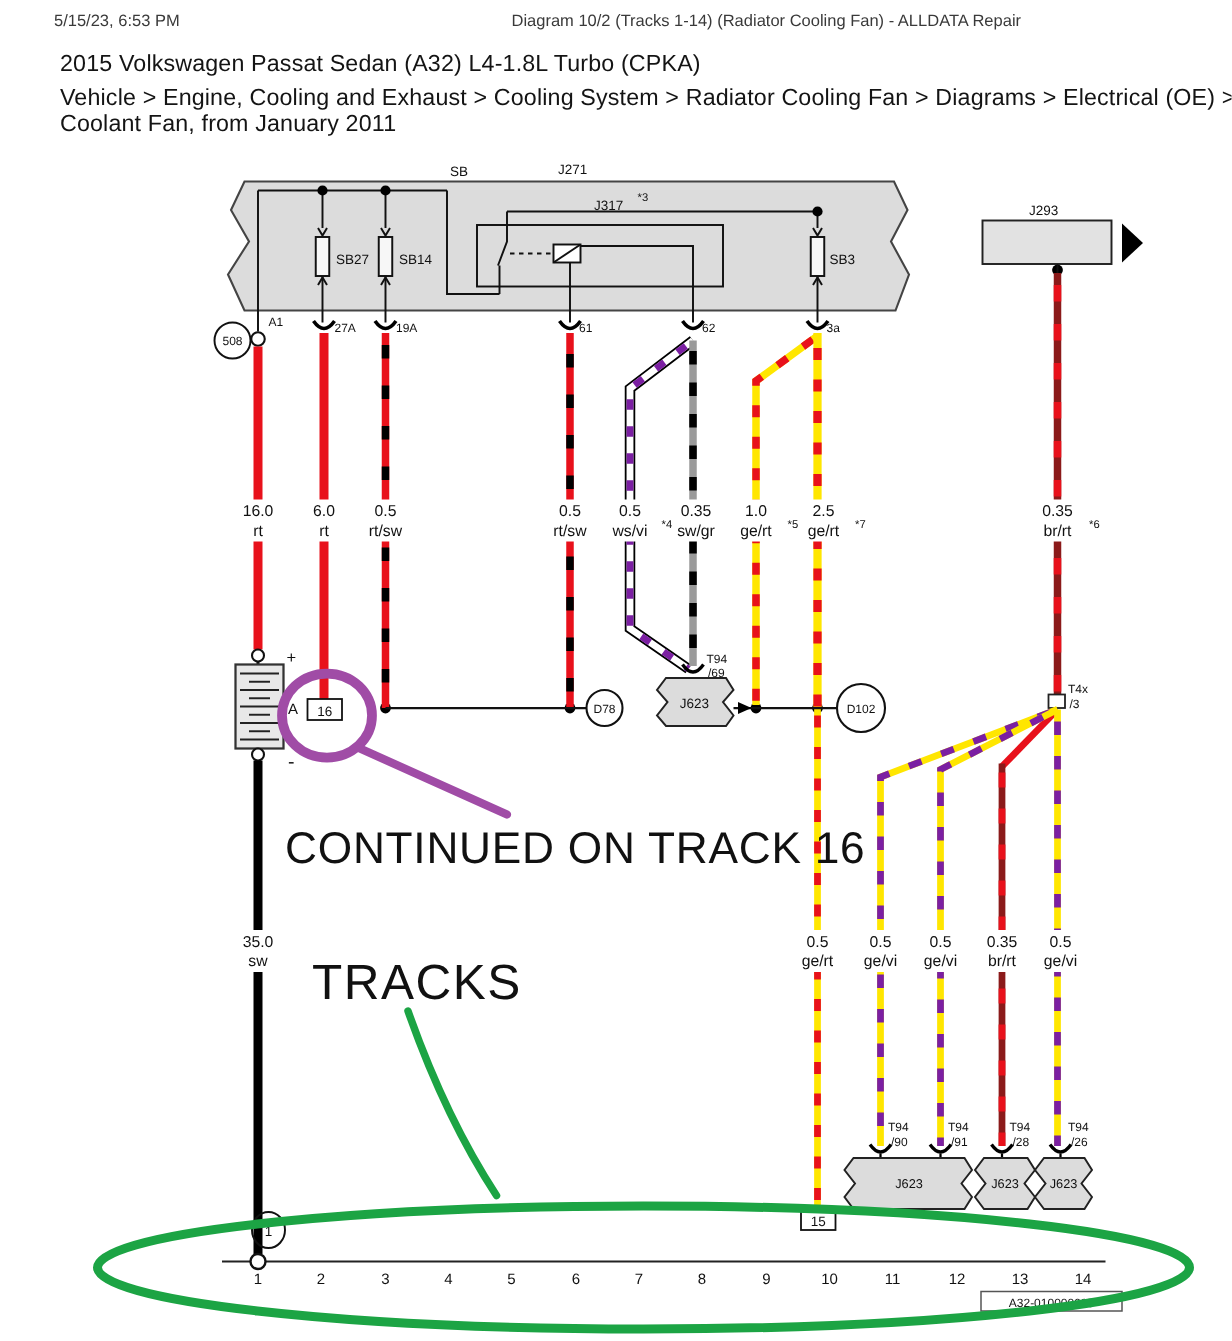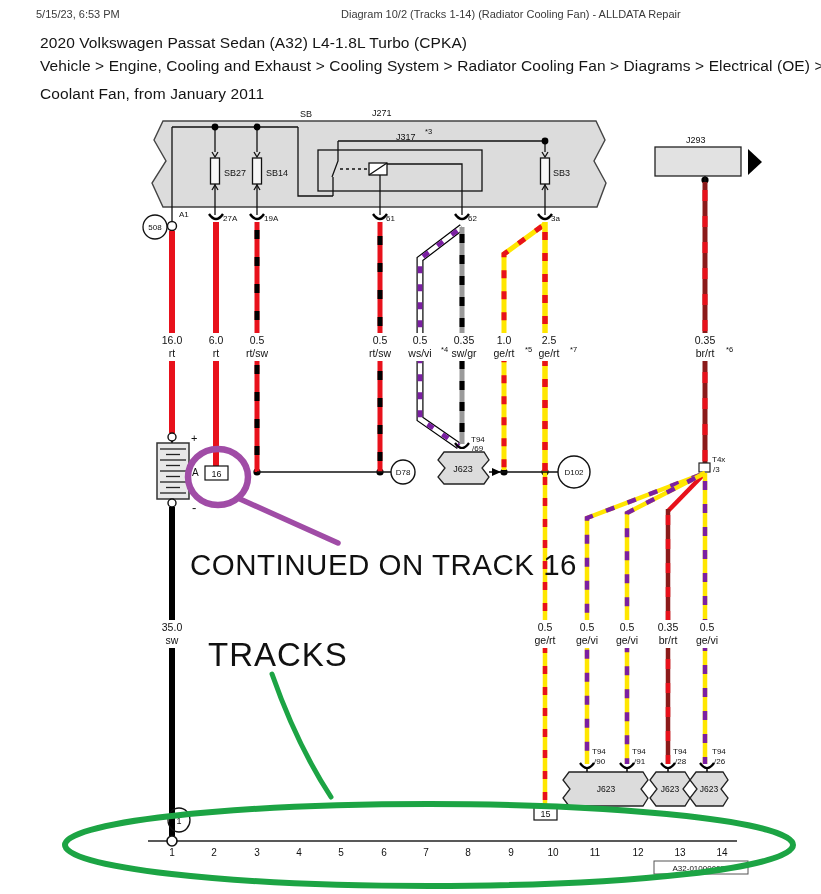--- a/index.html
+++ b/index.html
@@ -13,23 +13,23 @@
   .tiny{font-size:8px;}
   .wlabel{font-size:10.5px;text-anchor:middle;}
   .note{font-size:7.5px;}
   .trk{font-size:10px;text-anchor:middle;}
 </style>
 </head>
 <body>
 
 <div class="hdr-small" style="left:36px;top:8px">5/15/23, 6:53 PM</div>
 <div class="hdr-small" style="left:341px;top:8px">Diagram 10/2 (Tracks 1-14) (Radiator Cooling Fan) - ALLDATA Repair</div>
-<div class="hdr-line" style="left:40px;top:34px">2020 Volkswagen Passat Sedan (A32) L4-1.8L Turbo (CPKA)</div>
+<div class="hdr-line" style="left:40px;top:34px">2015 Volkswagen Passat Sedan (A32) L4-1.8L Turbo (CPKA)</div>
 <div class="hdr-line" style="left:40px;top:57px">Vehicle &gt; Engine, Cooling and Exhaust &gt; Cooling System &gt; Radiator Cooling Fan &gt; Diagrams &gt; Electrical (OE) &gt;</div>
-<div class="hdr-line" style="left:40px;top:85px">Coolant Fan, from January 2011</div>
+<div class="hdr-line" style="left:40px;top:74px">Coolant Fan, from January 2011</div>
 
 <svg width="821" height="894" viewBox="0 0 821 894">
 
   <polygon points="163,121 596,121 605,140 594,161 606,183 597,207 163,207 152,183 166,161 154,140" stroke="#444" stroke-width="1.4" fill="#dcdcdc"></polygon>
   <text class="comp" x="300" y="117" font-size="11">SB</text>
   <text class="comp" x="372" y="116" font-size="10">J271</text>
   <text class="comp" x="396" y="140" font-size="10">J317</text>
   <text class="note" x="425" y="134">*3</text>
 
   <g stroke="#111" stroke-width="1.3" fill="none">

